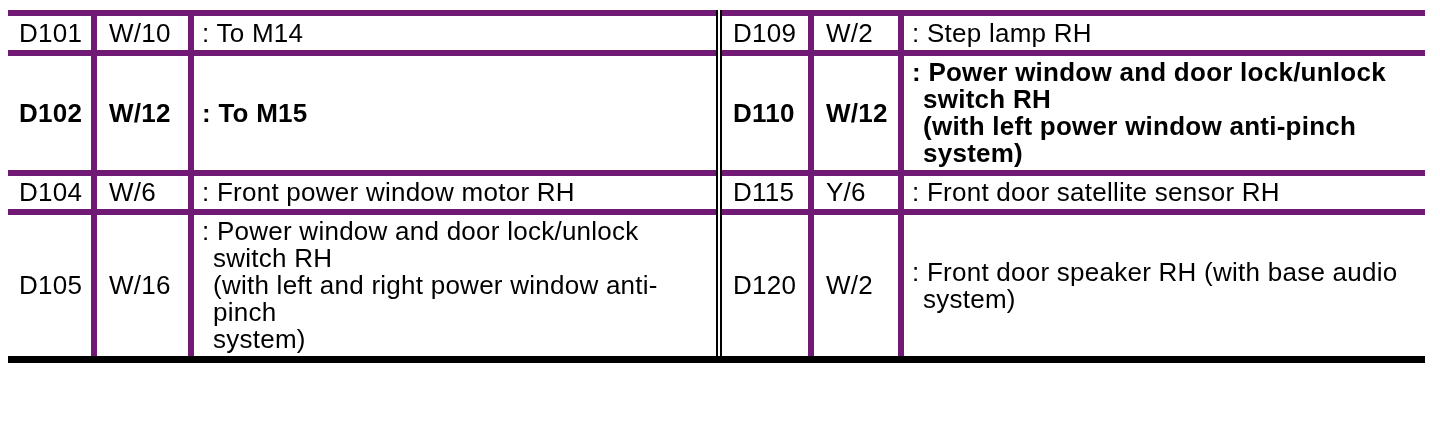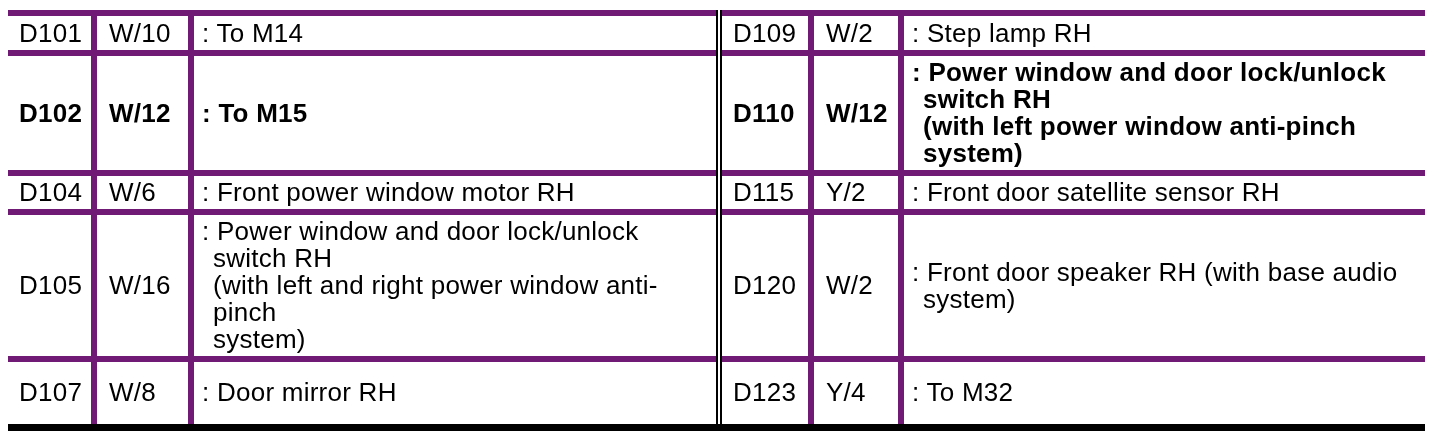--- a/index.html
+++ b/index.html
@@ -77,36 +77,28 @@
       <td class="c-id mid">D110</td>
       <td class="c-type">W/12</td>
       <td class="c-desc">: Power window and door lock/unlock switch RH
 (with left power window anti-pinch system)</td>
     </tr>
     <tr>
       <td class="c-id">D104</td>
       <td class="c-type">W/6</td>
       <td class="c-desc">: Front power window motor RH</td>
       <td class="c-id mid">D115</td>
-      <td class="c-type">Y/2</td>
+      <td class="c-type">Y/6</td>
       <td class="c-desc">: Front door satellite sensor RH</td>
     </tr>
     <tr>
       <td class="c-id">D105</td>
       <td class="c-type">W/16</td>
       <td class="c-desc">: Power window and door lock/unlock switch RH
 (with left and right power window anti-pinch
 system)</td>
       <td class="c-id mid">D120</td>
       <td class="c-type">W/2</td>
       <td class="c-desc">: Front door speaker RH (with base audio
 system)</td>
     </tr>
-    <tr>
-      <td class="c-id">D107</td>
-      <td class="c-type">W/8</td>
-      <td class="c-desc">: Door mirror RH</td>
-      <td class="c-id mid">D123</td>
-      <td class="c-type">Y/4</td>
-      <td class="c-desc">: To M32</td>
-    </tr>
   </tbody>
 </table>
 
 </body></html>

